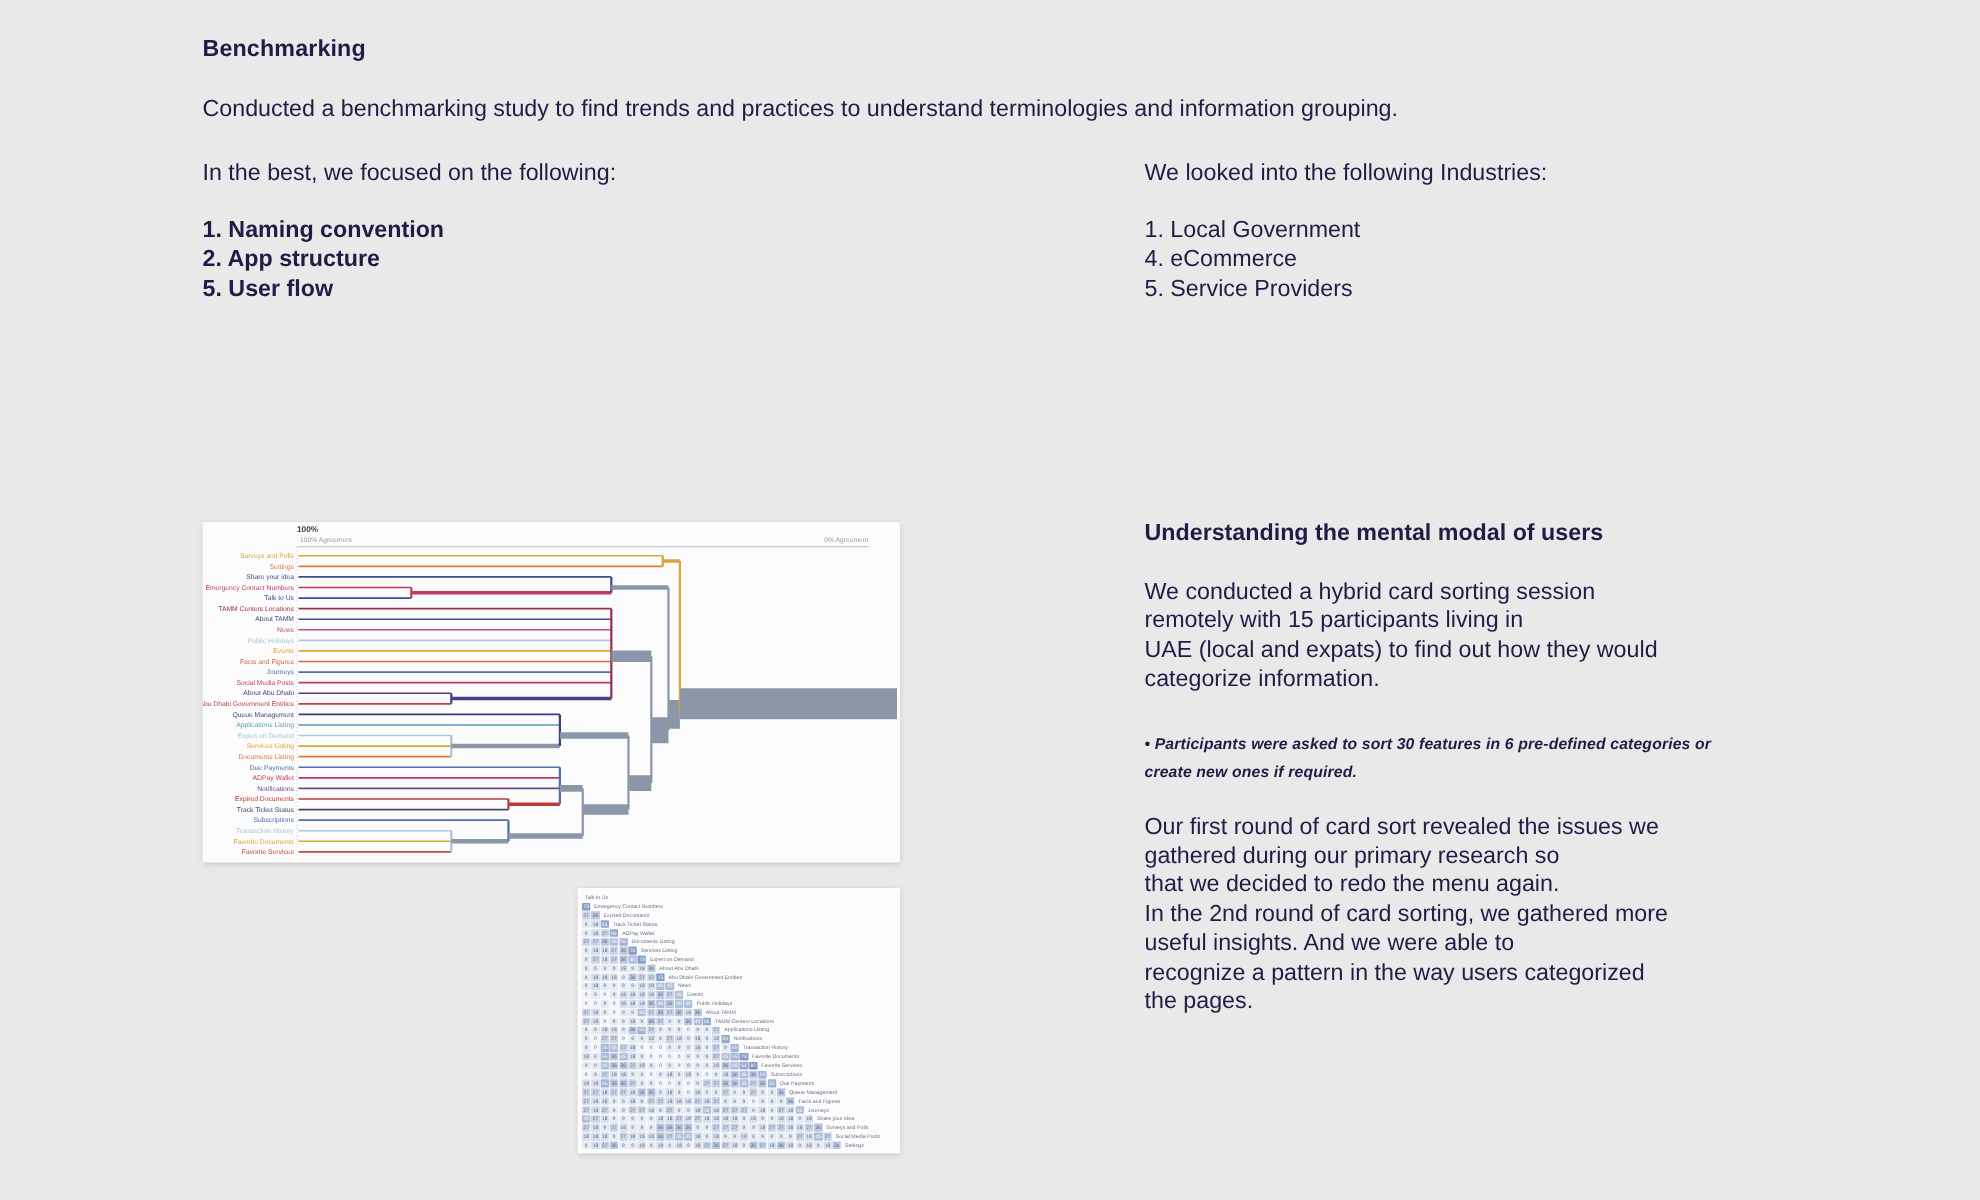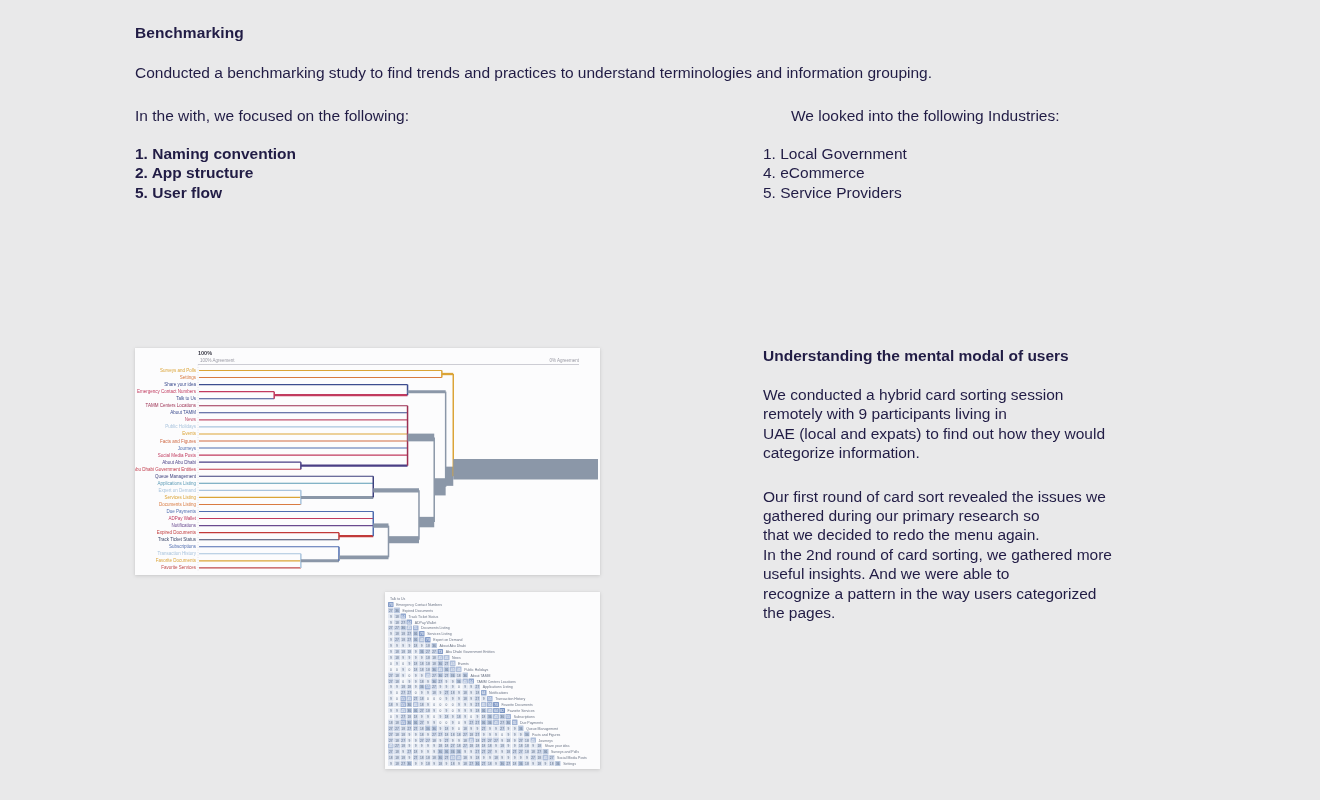--- a/index.html
+++ b/index.html
@@ -40,28 +40,28 @@
   .p2{margin:0 0 17px 0;}
   .p3{margin:0;}
 </style>
 </head>
 <body>
 
 <div class="abs h1" style="left:135px;top:24px;">Benchmarking</div>
 
 <div class="abs body-text" style="left:135px;top:63px;width:1060px;">Conducted a benchmarking study to find trends and practices to understand terminologies and information grouping.</div>
 
-<div class="abs body-text" style="left:135px;top:106px;">In the with, we focused on the following:</div>
+<div class="abs body-text" style="left:135px;top:106px;">In the best, we focused on the following:</div>
 <div class="abs list" style="left:135px;top:144px;font-weight:bold;">
   <div>1. Naming convention</div>
   <div>2. App structure</div>
   <div>5. User flow</div>
 </div>
 
-<div class="abs body-text" style="left:763px;top:106px;margin-left:28px;">We looked into the following Industries:</div>
+<div class="abs body-text" style="left:763px;top:106px;">We looked into the following Industries:</div>
 <div class="abs list" style="left:763px;top:144px;">
   <div>1. Local Government</div>
   <div>4. eCommerce</div>
   <div>5. Service Providers</div>
 </div>
 
 <div class="abs card" id="dendro-card">
   <svg id="dendro-svg" width="465" height="227" viewBox="0 0 930 454" xmlns="http://www.w3.org/2000/svg">
       <text x="126" y="13" fill="#3a3a46" font-size="11" text-anchor="start" font-family="Liberation Sans, DejaVu Sans, sans-serif" font-weight="bold">100%</text>
       <text x="130" y="27" fill="#9a9aa4" font-size="9" text-anchor="start" font-family="Liberation Sans, DejaVu Sans, sans-serif" font-weight="normal">100% Agreement</text>
@@ -655,23 +655,25 @@
         <div class="mx-cell" style="background: rgba(74, 111, 175, 0.204); color: rgb(90, 107, 133);">18</div>
         <div class="mx-cell" style="background: rgba(74, 111, 175, 0.357); color: rgb(90, 107, 133);">36</div>
         <div class="mx-label">Settings</div>
       </div>
     </div>
 </div>
 
 <div class="abs" id="right-col">
   <div class="h2">Understanding the mental modal of users</div>
   <div class="body-text p1">We conducted a hybrid card sorting session
-remotely with 9 participants living in
+remotely with 15 participants living in
 UAE (local and expats) to find out how they would
 categorize information.</div>
+  <div class="note">• Participants were asked to sort 30 features in 6 pre-defined categories or
+create new ones if required.</div>
   <div class="body-text p2">Our first round of card sort revealed the issues we
 gathered during our primary research so
 that we decided to redo the menu again.
 In the 2nd round of card sorting, we gathered more
 useful insights. And we were able to
 recognize a pattern in the way users categorized
 the pages.</div>
 </div>
 
 </body></html>

